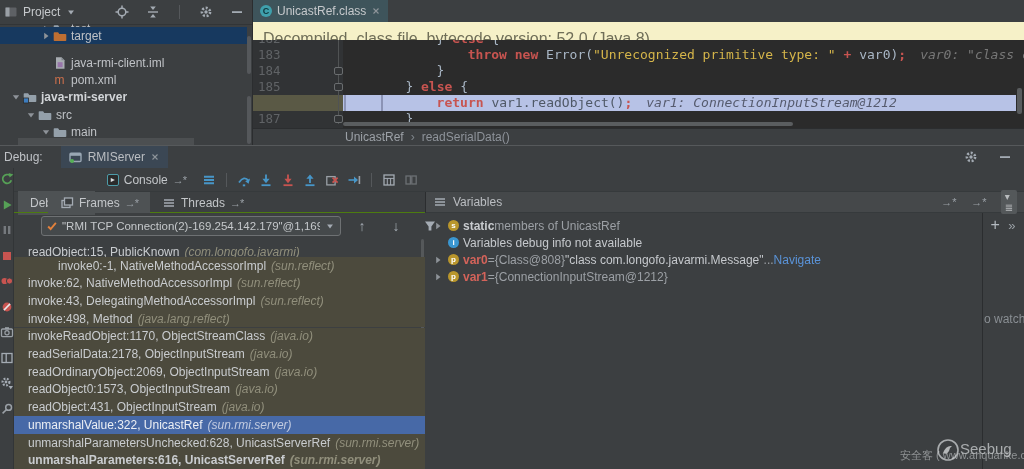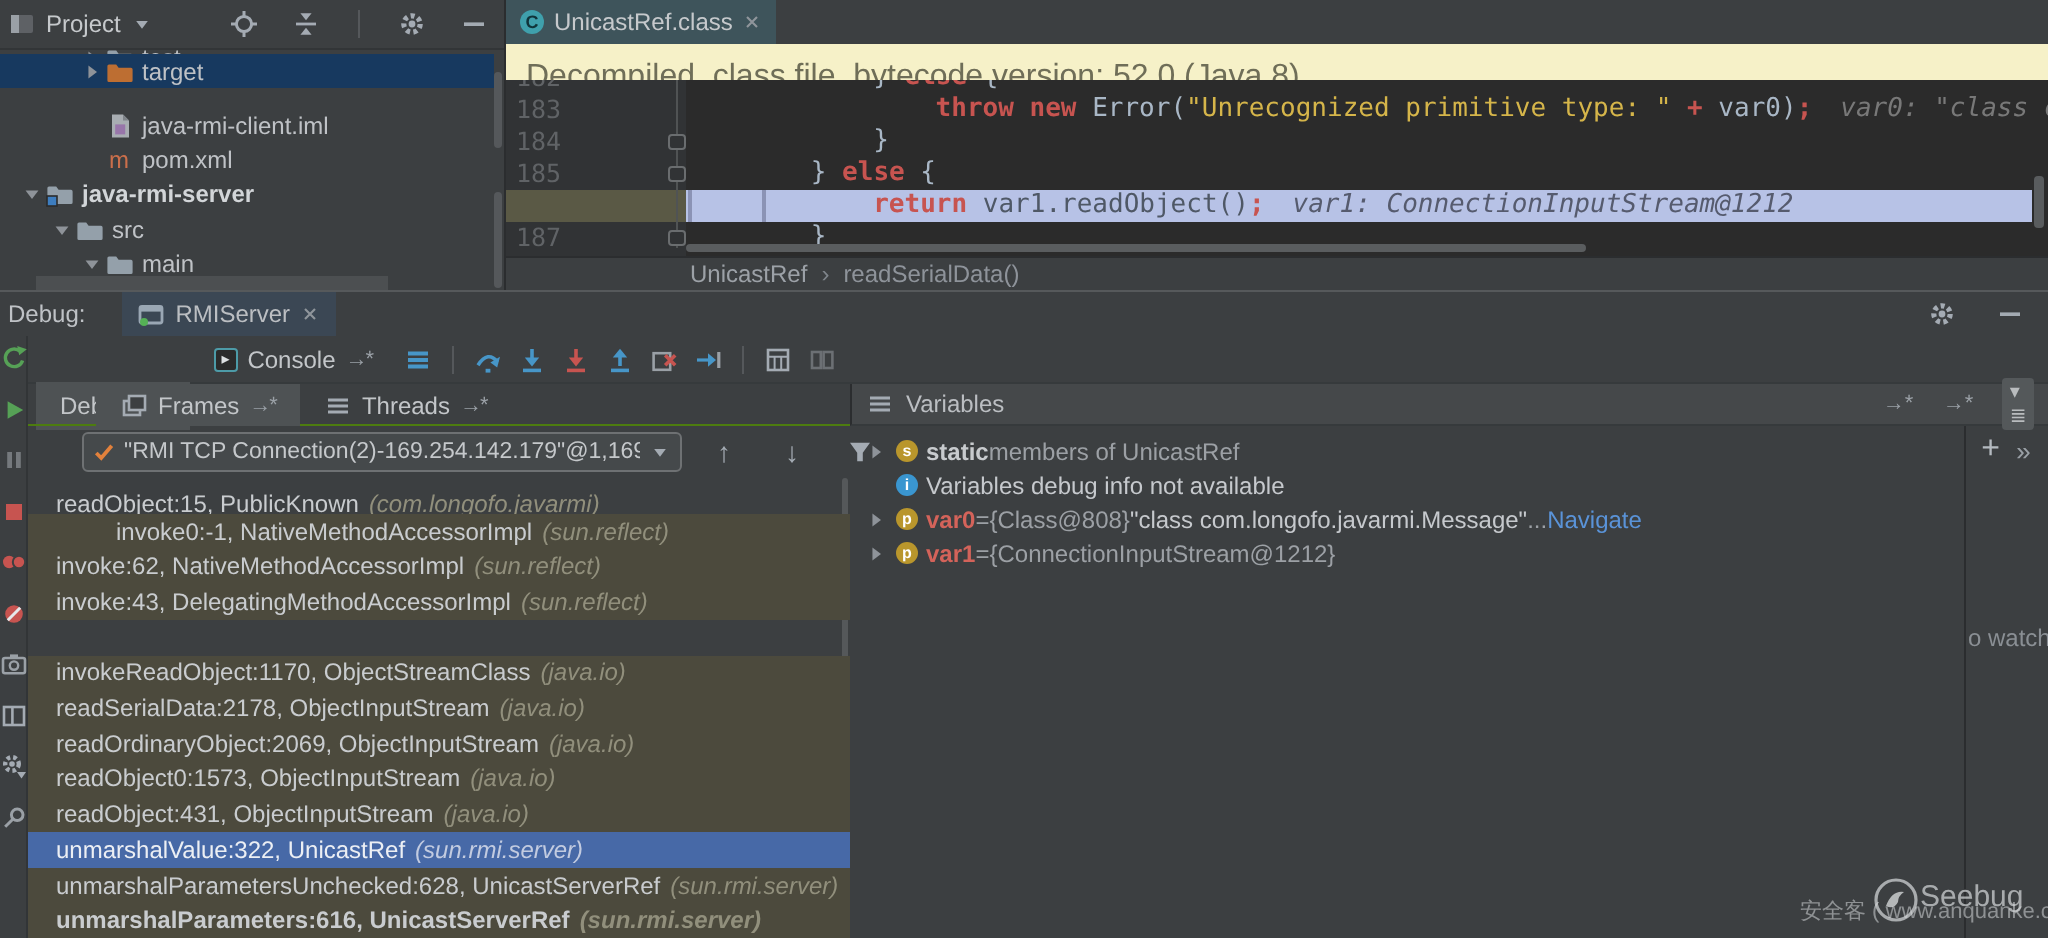--- a/index.html
+++ b/index.html
@@ -524,20 +524,24 @@
           <span class="fr-p">(sun.reflect)</span>
         </div>
         <div class="frame-row lib" style="top: 35.4px;">
           <span class="fr-m">invoke:62, NativeMethodAccessorImpl</span>
           <span class="fr-p">(sun.reflect)</span>
         </div>
         <div class="frame-row lib" style="top: 53.1px;">
           <span class="fr-m">invoke:43, DelegatingMethodAccessorImpl</span>
           <span class="fr-p">(sun.reflect)</span>
         </div>
+        <div class="frame-row lib" style="top: 70.8px;">
+          <span class="fr-m">invoke:498, Method</span>
+          <span class="fr-p">(java.lang.reflect)</span>
+        </div>
         <div class="frame-row lib" style="top: 88.5px;">
           <span class="fr-m">invokeReadObject:1170, ObjectStreamClass</span>
           <span class="fr-p">(java.io)</span>
         </div>
         <div class="frame-row lib" style="top: 106.2px;">
           <span class="fr-m">readSerialData:2178, ObjectInputStream</span>
           <span class="fr-p">(java.io)</span>
         </div>
         <div class="frame-row lib" style="top: 123.9px;">
           <span class="fr-m">readOrdinaryObject:2069, ObjectInputStream</span>

